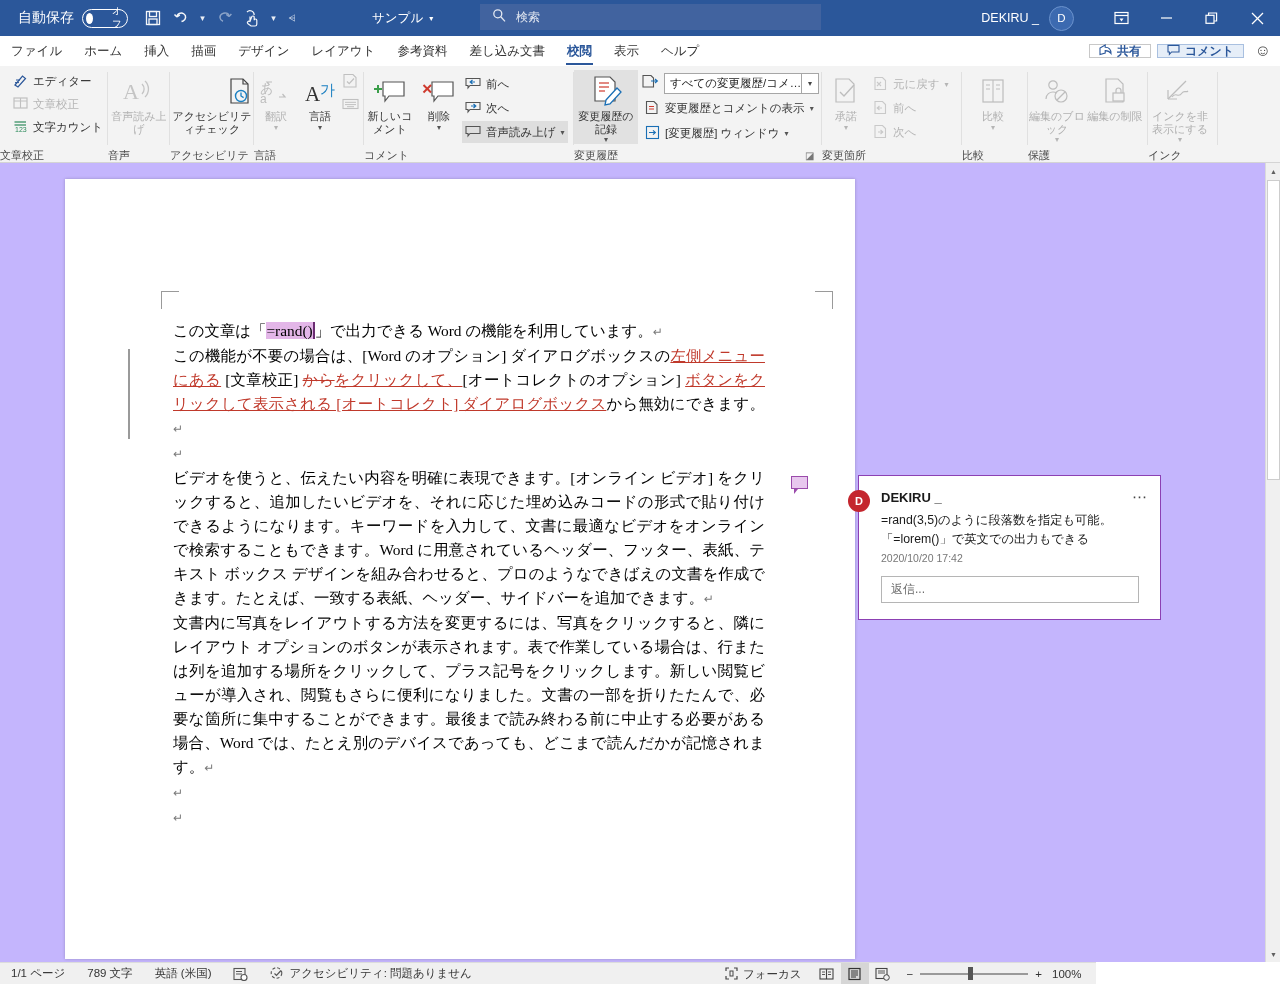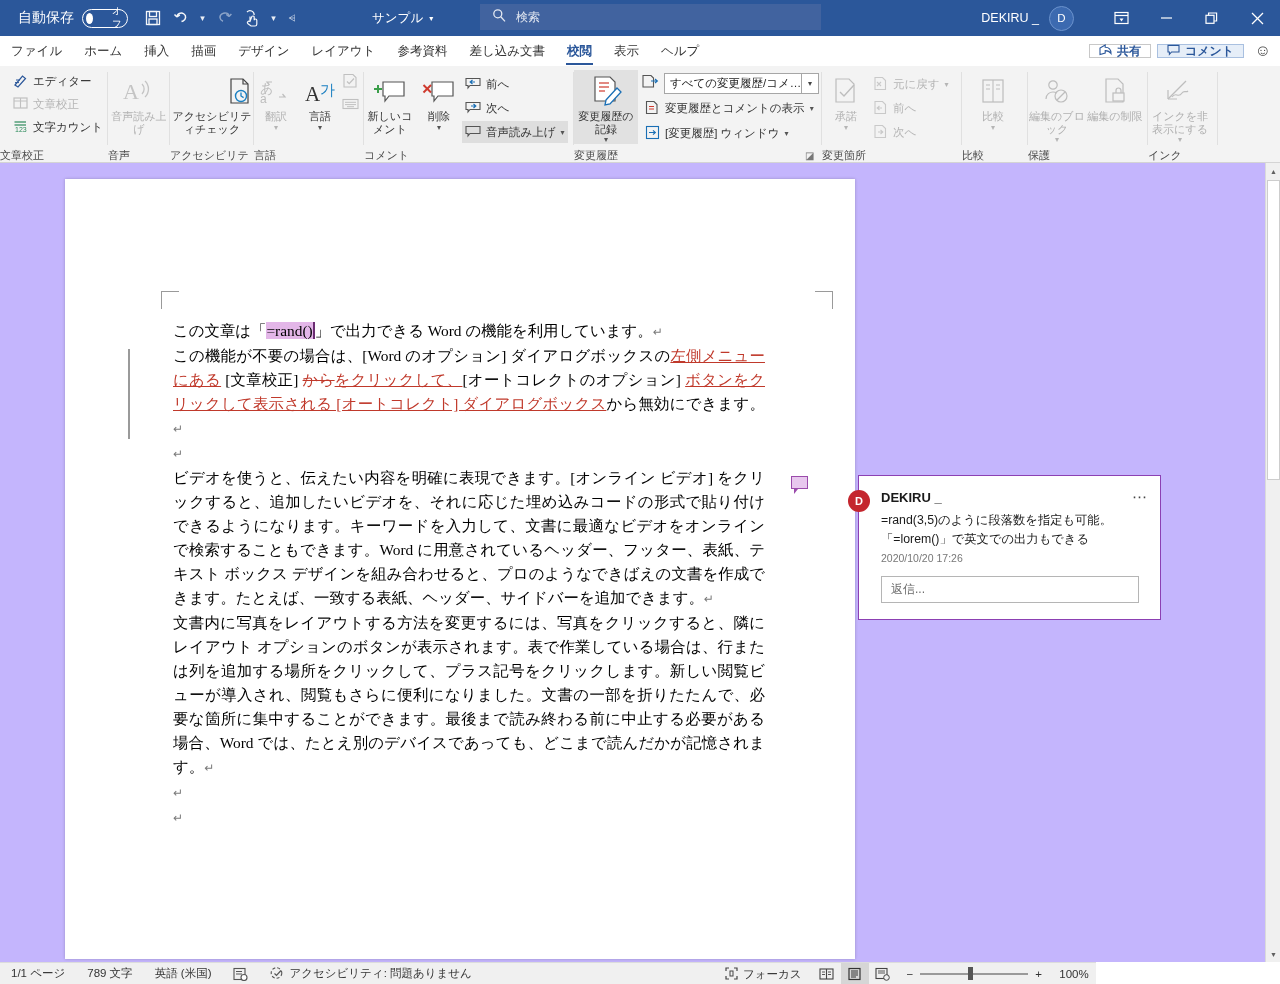--- a/index.html
+++ b/index.html
@@ -230,21 +230,21 @@
   }
   .sb-item { display: flex; align-items: center; gap: 5px; padding: 0 11px; height: 22px; }
   .sb-right { position: absolute; right: 0; top: 0; height: 22px; display: flex; align-items: center; }
   .viewbtn {
     width: 28px; height: 22px; display: flex; align-items: center; justify-content: center;
   }
   .viewbtn.active { background: #d6d6d6; }
   .zoomslider { display: flex; align-items: center; gap: 7px; padding: 0 10px; }
   .zs-track { width: 108px; height: 1.5px; background: #9a9a9a; position: relative; }
   .zs-thumb { position: absolute; left: 48px; top: -6px; width: 5px; height: 13px; background: #555; }
-  .zoom-pct { width: 44px; text-align: center; font-size: 11.5px; }
+  .zoom-pct { width: 44px; text-align: left; font-size: 11.5px; }
 </style>
 </head>
 <body>
 
 <div class="titlebar">
   <div class="autosave-wrap">
     <span class="autosave-label">自動保存</span>
     <span class="toggle">
       <span class="knob"></span>
       <span class="off-txt">オフ</span>
@@ -758,21 +758,21 @@
     </div>
   </div>
 
   <div class="comment-anchor"></div>
 
   <div class="comment-card">
     <span class="cc-avatar">D</span>
     <span class="cc-author">DEKIRU _</span>
     <span class="cc-more">⋯</span>
     <span class="cc-body">=rand(3,5)のように段落数を指定も可能。「=lorem()」で英文での出力もできる</span>
-    <span class="cc-time">2020/10/20 17:26</span>
+    <span class="cc-time">2020/10/20 17:42</span>
     <span class="cc-reply">返信...</span>
   </div>
 </div>
 
 <div class="vscroll">
   <div class="up">▲</div>
   <div class="thumb"></div>
   <div class="dn">▼</div>
 </div>
 

